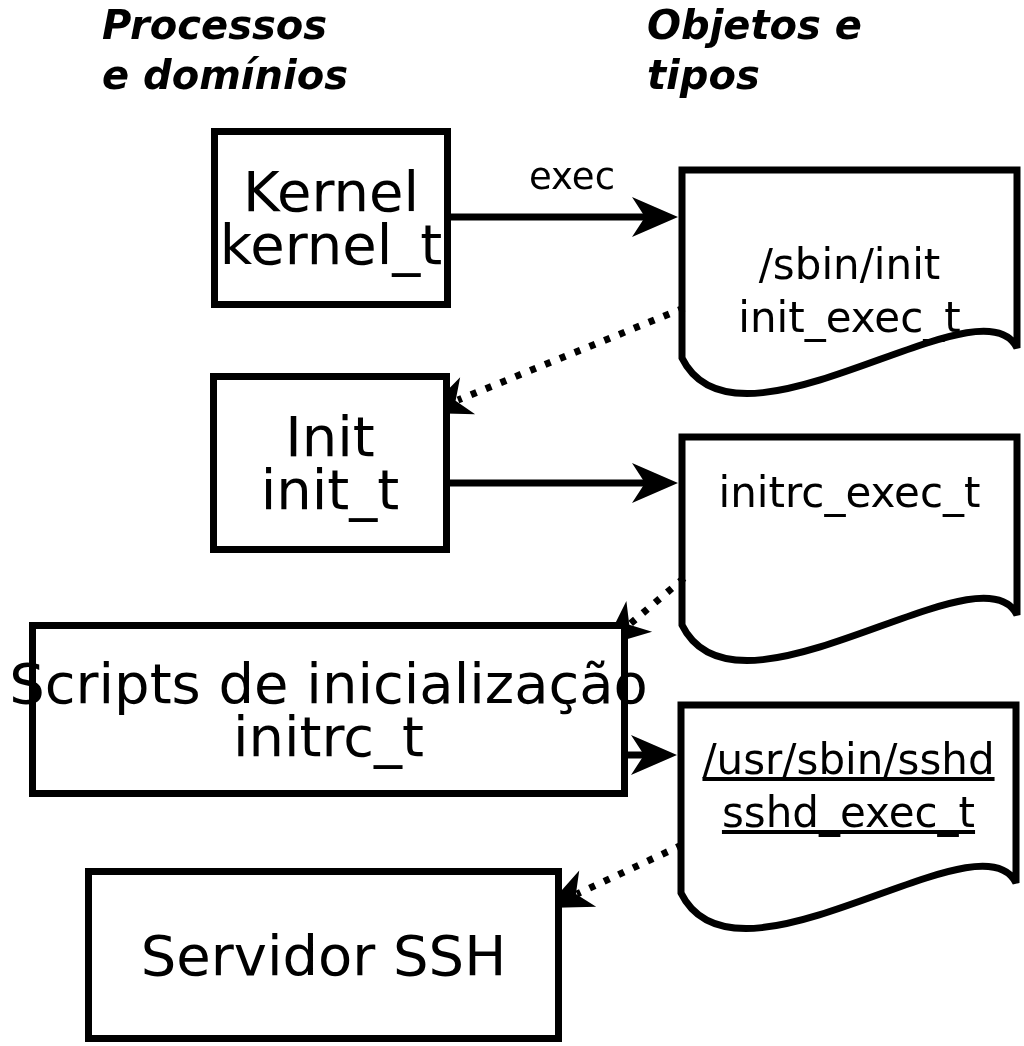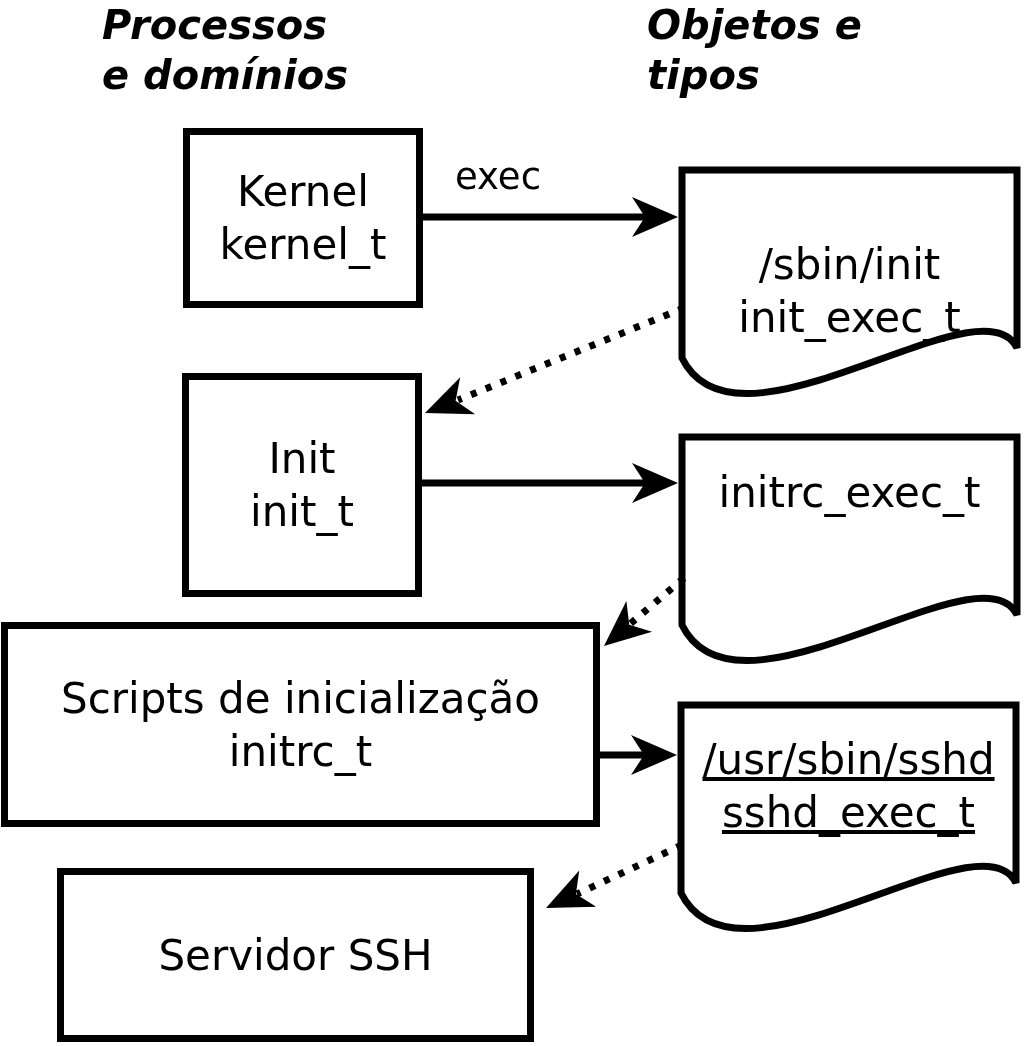--- a/index.html
+++ b/index.html
@@ -31,43 +31,45 @@
   #header-right { left: 647px; width: 400px; }
   .process-box {
     position: absolute;
     box-sizing: border-box;
     border: 7px solid #000000;
     background: #ffffff;
     display: flex;
     flex-direction: column;
     justify-content: center;
     align-items: center;
-    font-size: 42px;
+    font-size: 56px;
     line-height: 53px;
     text-align: center;
     white-space: nowrap;
+    margin-left: 28px;
   }
   #box-kernel   { left: 183px; top: 128px; width: 240px; height: 180px; }
-  #box-init     { left: 182px; top: 373px; width: 240px; height: 224px; }
-  #box-scripts  { left: 1px;   top: 622px; width: 599px; height: 205px; }
+  #box-init     { left: 182px; top: 373px; width: 240px; height: 180px; }
+  #box-scripts  { left: 1px;   top: 622px; width: 599px; height: 175px; }
   #box-servidor { left: 57px;  top: 868px; width: 477px; height: 174px; }
   .doc-label {
     position: absolute;
     width: 335px;
     text-align: center;
     font-size: 42px;
     line-height: 53px;
     white-space: nowrap;
   }
   #doc1-label { left: 682px; top: 198px; margin-top: 40px; }
   #doc2-label { left: 682px; top: 466px; }
   #doc3-label { left: 681px; top: 733px; text-decoration: underline; }
   #exec-label {
     position: absolute;
-    left: 455px; top: 155px; width: 200px;
+    left: 472px; top: 155px; width: 200px;
+    text-align: center;
     font-size: 37px;
     line-height: 44px;
   }
   .doc-shape { fill: #ffffff; stroke: #000000; stroke-width: 7; stroke-linejoin: miter; }
   .solid-line { stroke: #000000; stroke-width: 7; fill: none; }
   .dotted-line { stroke: #000000; stroke-width: 7; fill: none; stroke-dasharray: 6 10; }
   .arrow-head { fill: #000000; stroke: none; }
 </style>
 </head>
 <body>

